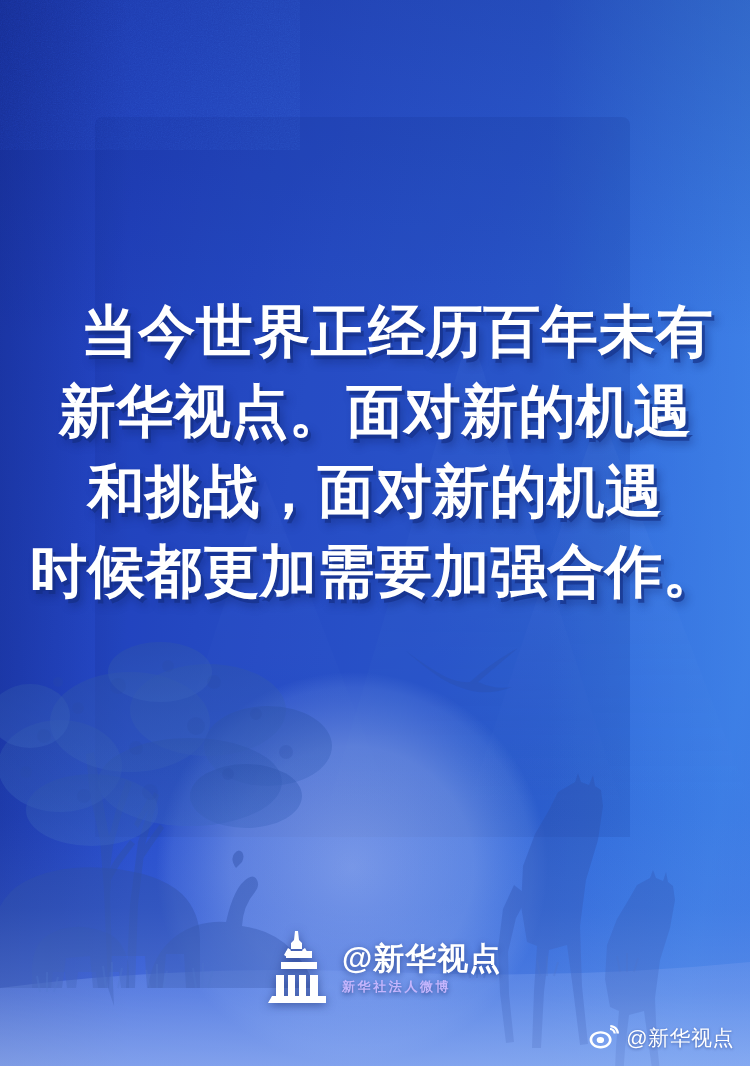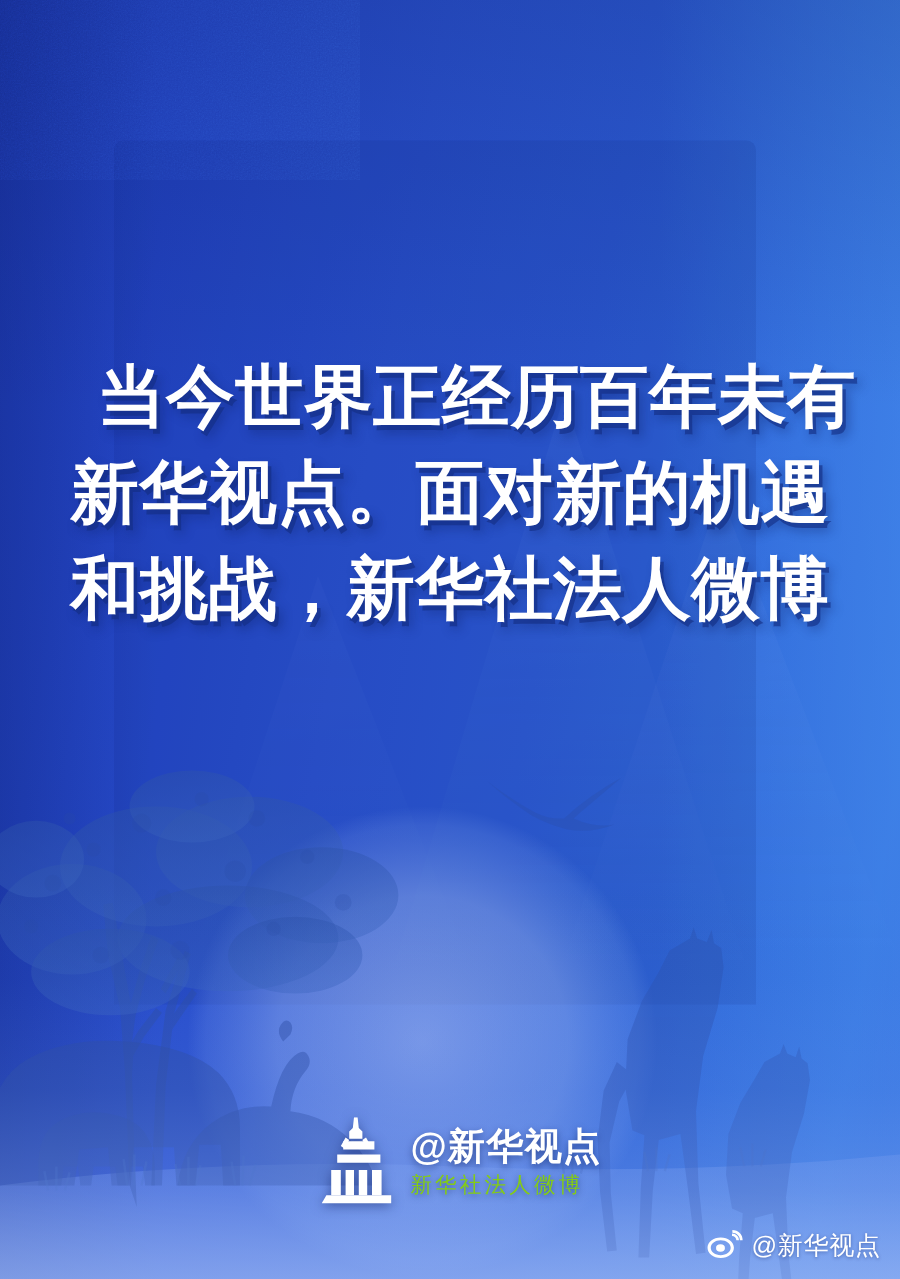--- a/index.html
+++ b/index.html
@@ -139,23 +139,23 @@
   .logo-text { display: flex; flex-direction: column; justify-content: center; padding-top: 4px; }
   .logo-title {
     font-size: 31px;
     font-weight: 700;
     color: #ffffff;
     letter-spacing: 1px;
     line-height: 1.06;
     text-shadow: 0 2px 6px rgba(10,25,90,0.55);
   }
   .logo-sub {
-    font-size: 18px;
-    font-weight: 400;
-    color: #84cc16;
+    font-size: 13px;
+    font-weight: 700;
+    color: #c4b5fd;
     letter-spacing: 2.6px;
     line-height: 1.25;
     margin-top: 3px;
     text-shadow: 0 2px 5px rgba(10,25,90,0.5);
   }
 
   
   .weibo-mark {
     position: absolute;
     right: 16px;
@@ -315,21 +315,22 @@
     <filter id="nz">
       <feTurbulence type="fractalNoise" baseFrequency="0.82" numOctaves="3" stitchTiles="stitch"></feTurbulence>
       <feColorMatrix type="saturate" values="0"></feColorMatrix>
     </filter>
     <rect width="100%" height="100%" filter="url(#nz)"></rect>
   </svg>
 
   <div class="headline">
     <div class="hl-line indent">当今世界正经历百年未有</div>
     <div class="hl-line">新华视点。面对新的机遇</div>
-    <div class="hl-line">和挑战，新华社法人微博</div>
+    <div class="hl-line">和挑战，面对新的机遇</div>
+    <div class="hl-line">时候都更加需要加强合作。</div>
   </div>
 
   <div class="logo-block">
     <svg class="logo-mark" viewBox="0 0 62 72">
       <g fill="#ffffff">
 
         <path d="M27 0 l3 0 1 9 3 3 0 6 -11 0 0 -6 3 -3 z"></path>
 
         <path d="M18 20 l26 0 0 7 -26 0 z"></path>
         <path d="M13 31 l36 0 0 7 -36 0 z"></path>

